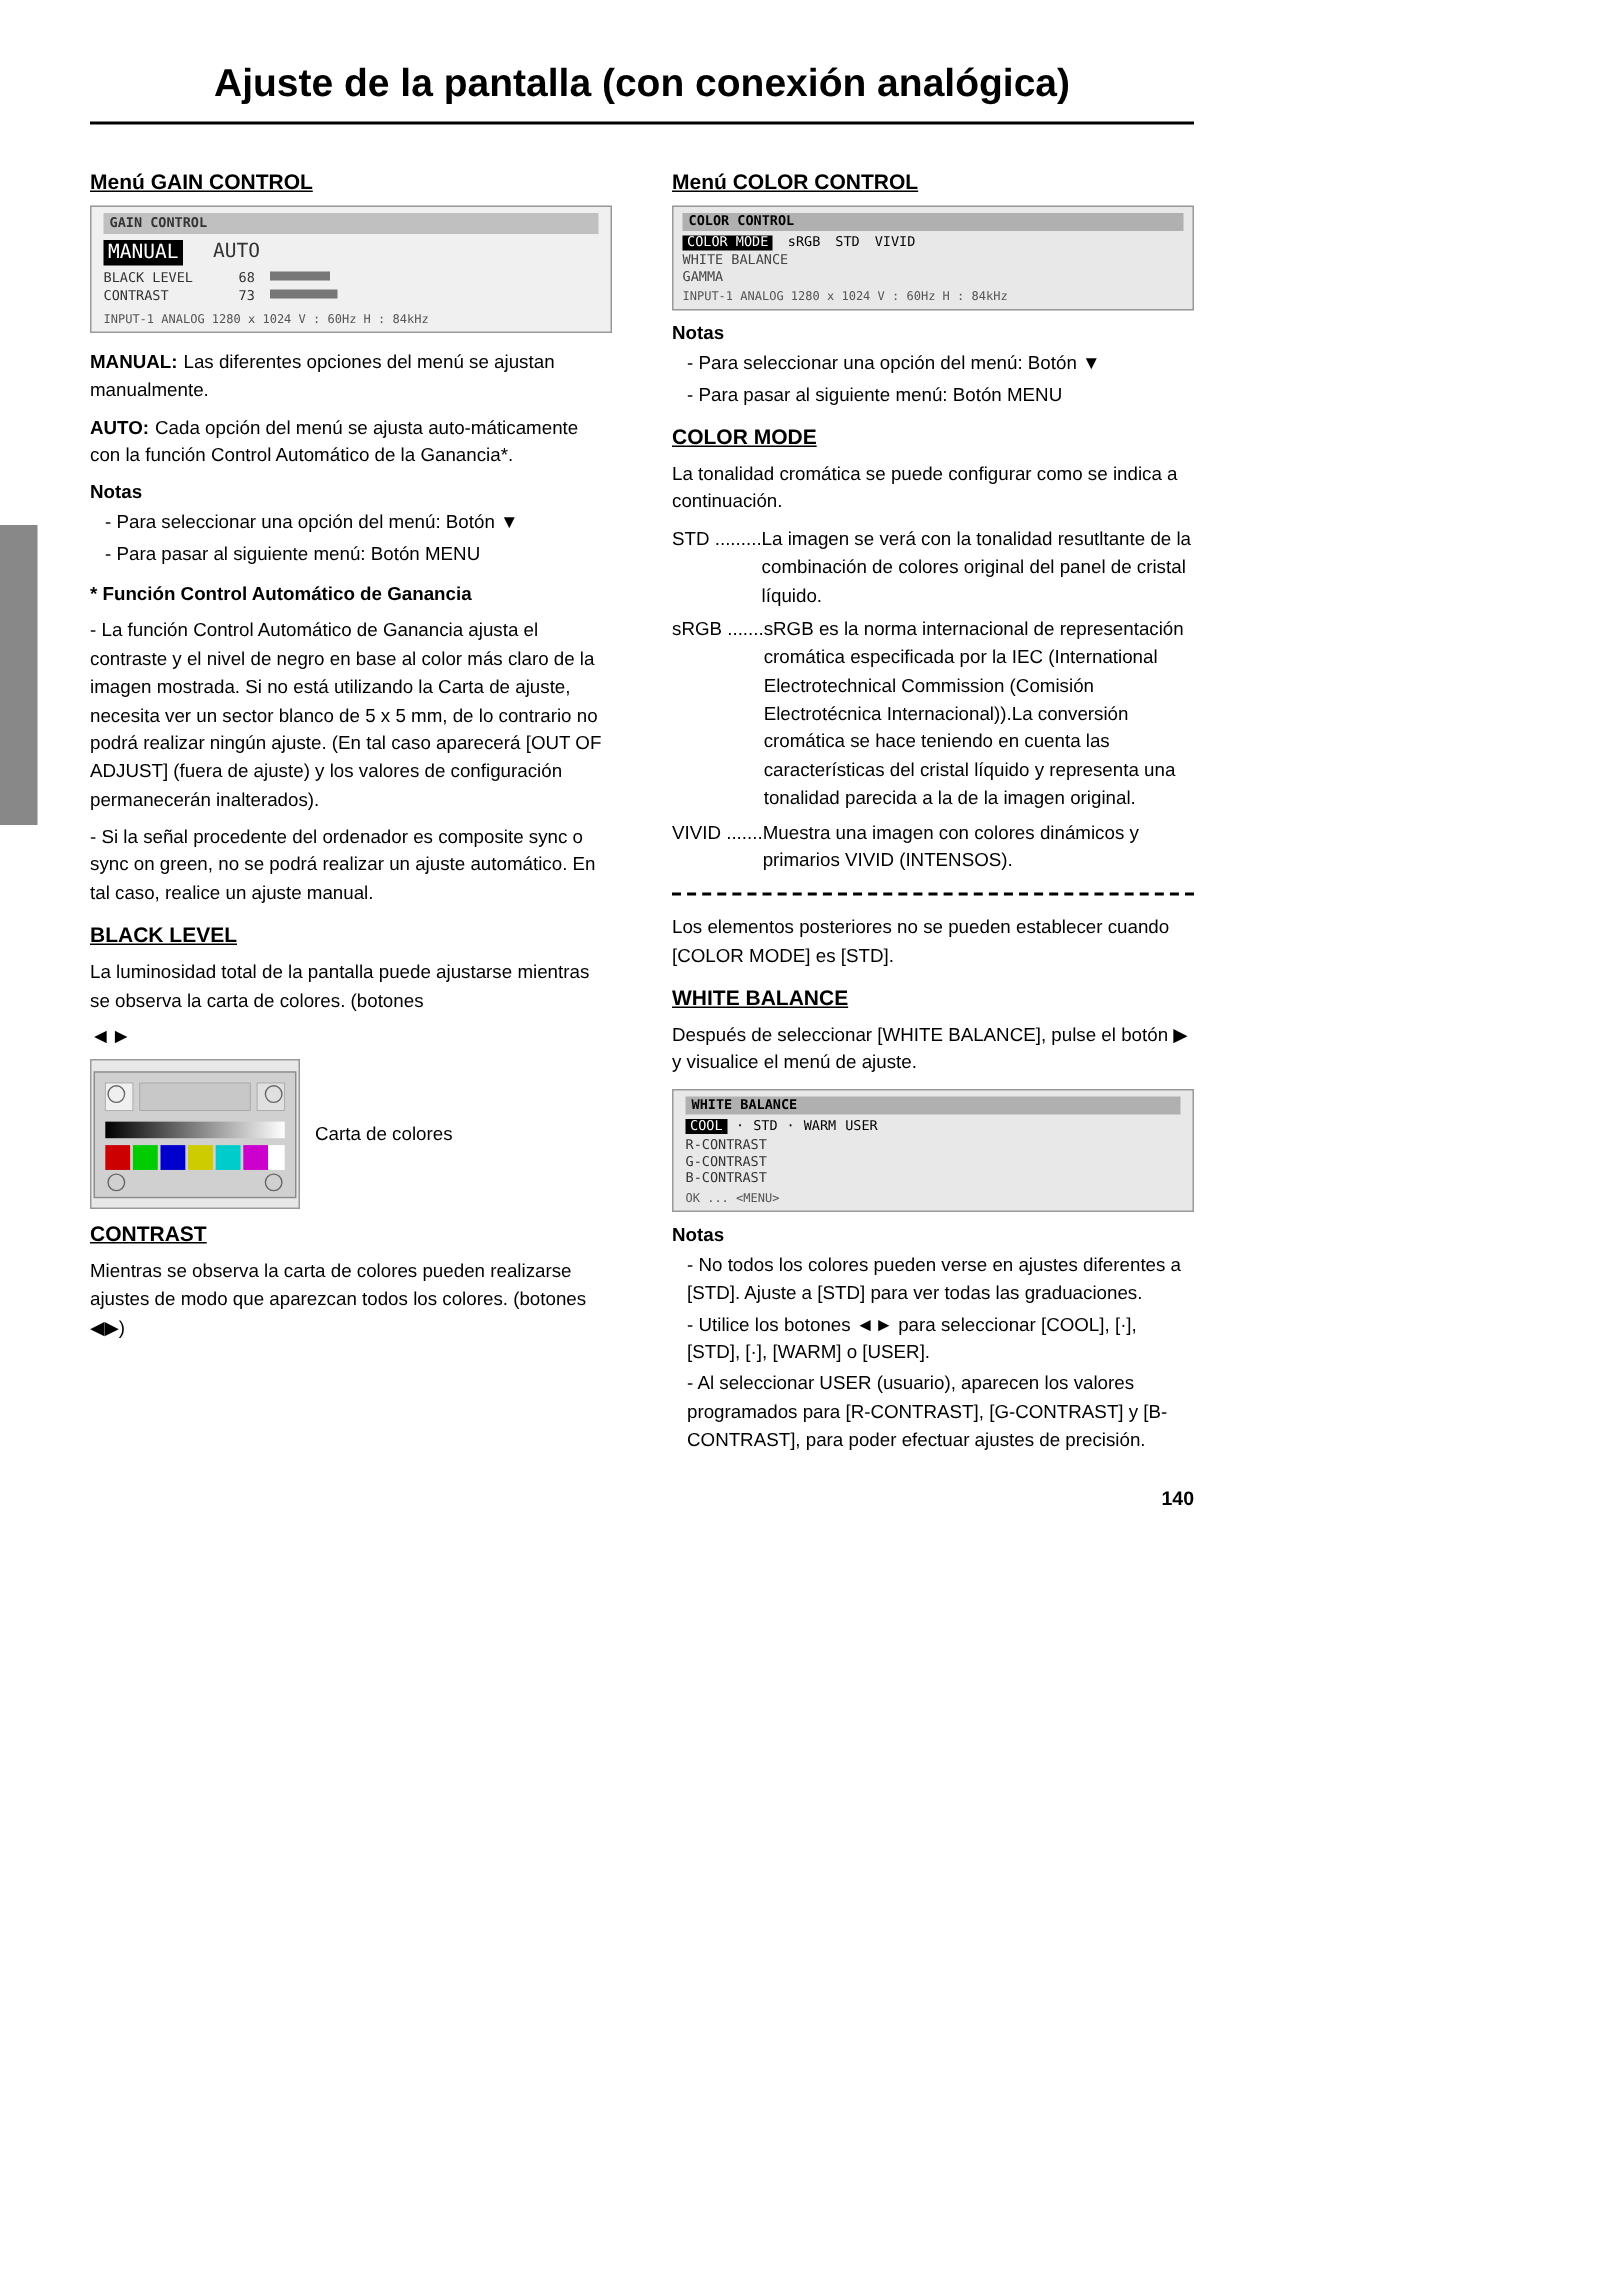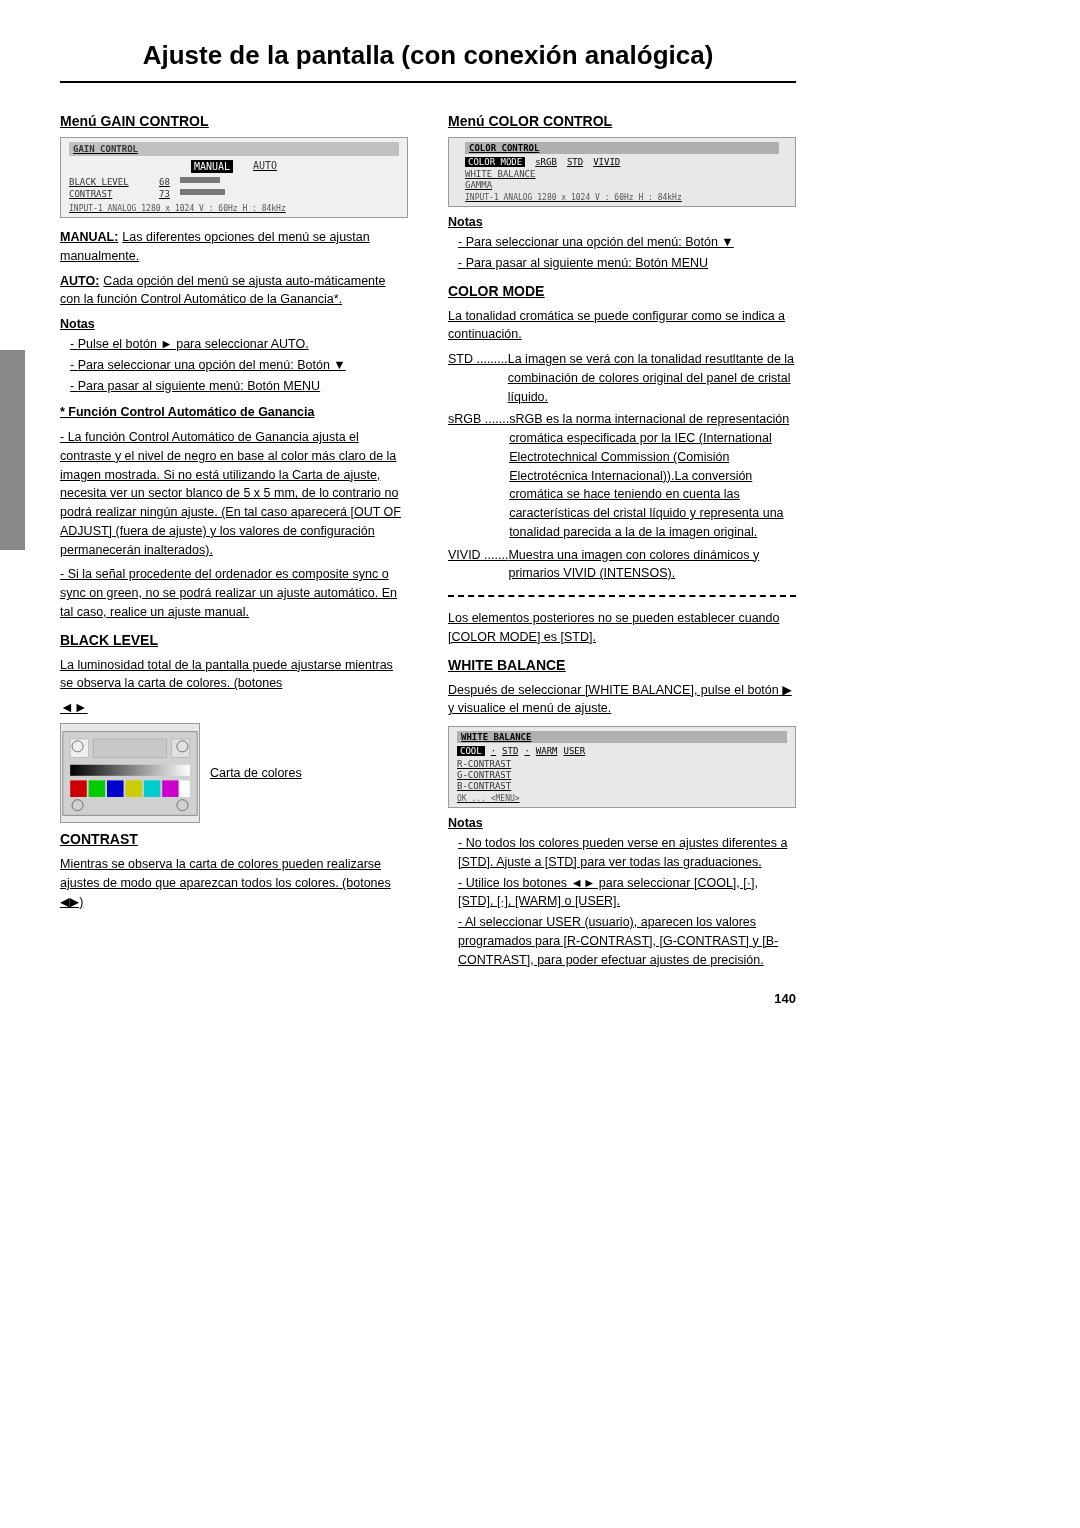--- a/index.html
+++ b/index.html
@@ -21,21 +21,20 @@
       text-align: center;
       font-size: 26px;
       font-weight: bold;
       margin-bottom: 30px;
       padding-bottom: 10px;
       border-bottom: 2px solid #000;
     }
     .two-col {
       display: flex;
       gap: 40px;
-      text-decoration: underline;
     }
     .col-left {
       flex: 1;
     }
     .col-right {
       flex: 1;
     }
     .section-title {
       font-size: 14px;
       font-weight: bold;
@@ -68,23 +67,22 @@
       padding: 1px 0;
       gap: 10px;
     }
     .menu-screenshot .menu-label {
       min-width: 80px;
       color: #333;
     }
     .menu-screenshot .menu-bar-bottom {
       display: flex;
       gap: 20px;
-      font-size: 10px;
+      font-size: 13px;
       margin-bottom: 3px;
-      justify-content: center;
     }
     .menu-screenshot .menu-bar-bottom .sel {
       background: #000;
       color: #fff;
       padding: 1px 3px;
     }
     .menu-screenshot .menu-value-bar {
       background: #777;
       height: 6px;
       display: inline-block;
@@ -203,21 +201,21 @@
       margin: 1px 0;
     }
     .wb-footer {
       font-size: 8px;
       color: #555;
       margin-top: 3px;
     }
     .color-mode-menu {
       border: 1px solid #999;
       background: #e8e8e8;
-      padding: 4px 16px;
+      padding: 4px 6px;
       margin-bottom: 8px;
       font-size: 10px;
       font-family: monospace;
     }
     .cm-title-bar {
       background: #b0b0b0;
       padding: 1px 4px;
       font-size: 9px;
       font-weight: bold;
       margin-bottom: 3px;
@@ -302,21 +300,20 @@
         </div>
 
         <div class="content-text">
           <span class="label">MANUAL:</span><span>Las diferentes opciones del menú se ajustan manualmente.</span>
         </div>
         <div class="content-text">
           <span class="label">AUTO:</span><span>Cada opción del menú se ajusta auto-máticamente con la función Control Automático de la Ganancia*.</span>
         </div>
 
         <div class="notas-title">Notas</div>
-        <div class="note-item">Pulse el botón ► para seleccionar AUTO.</div>
         <div class="note-item">Para seleccionar una opción del menú: Botón ▼</div>
         <div class="note-item">Para pasar al siguiente menú: Botón MENU</div>
 
         <div style="margin-top:8px;">
           <div class="function-block">
             <span class="func-title">* Función Control Automático de Ganancia</span>
           </div>
           <div class="content-text">- La función Control Automático de Ganancia ajusta el contraste y el nivel de negro en base al color más claro de la imagen mostrada. Si no está utilizando la Carta de ajuste, necesita ver un sector blanco de 5 x 5 mm, de lo contrario no podrá realizar ningún ajuste. (En tal caso aparecerá [OUT OF ADJUST] (fuera de ajuste) y los valores de configuración permanecerán inalterados).</div>
           <div class="content-text">- Si la señal procedente del ordenador es composite sync o sync on green, no se podrá realizar un ajuste automático. En tal caso, realice un ajuste manual.</div>
         </div>

